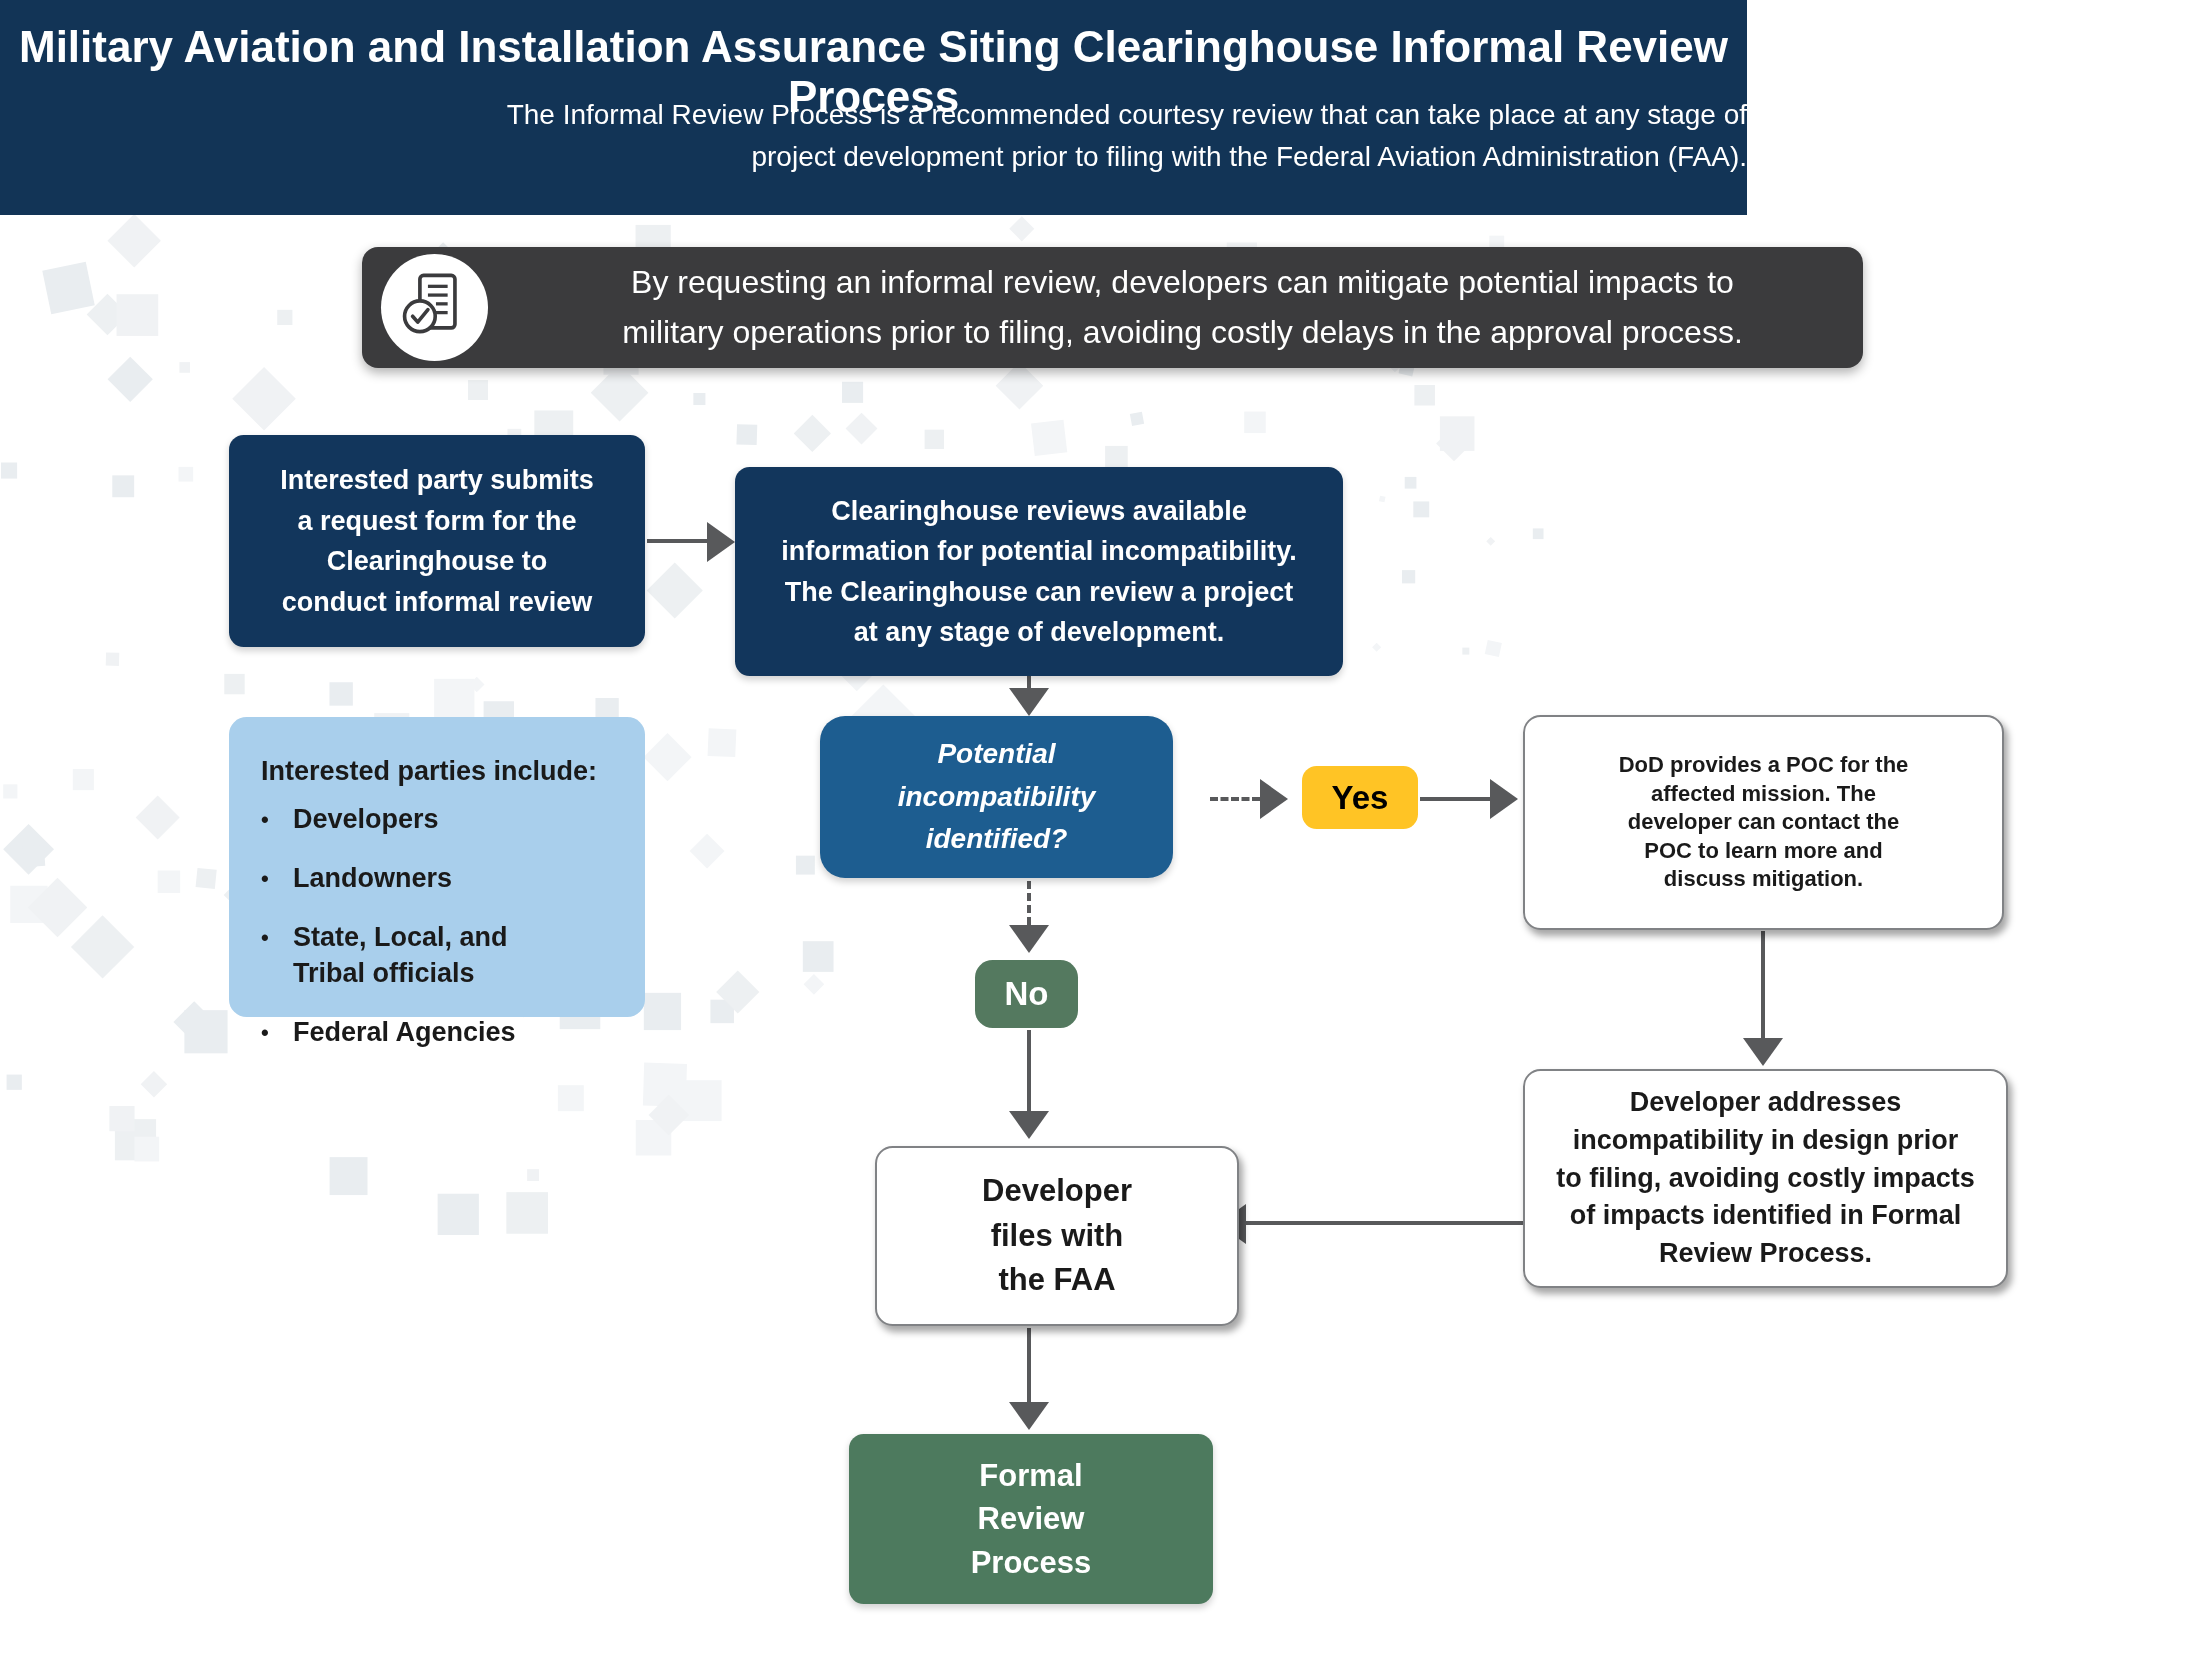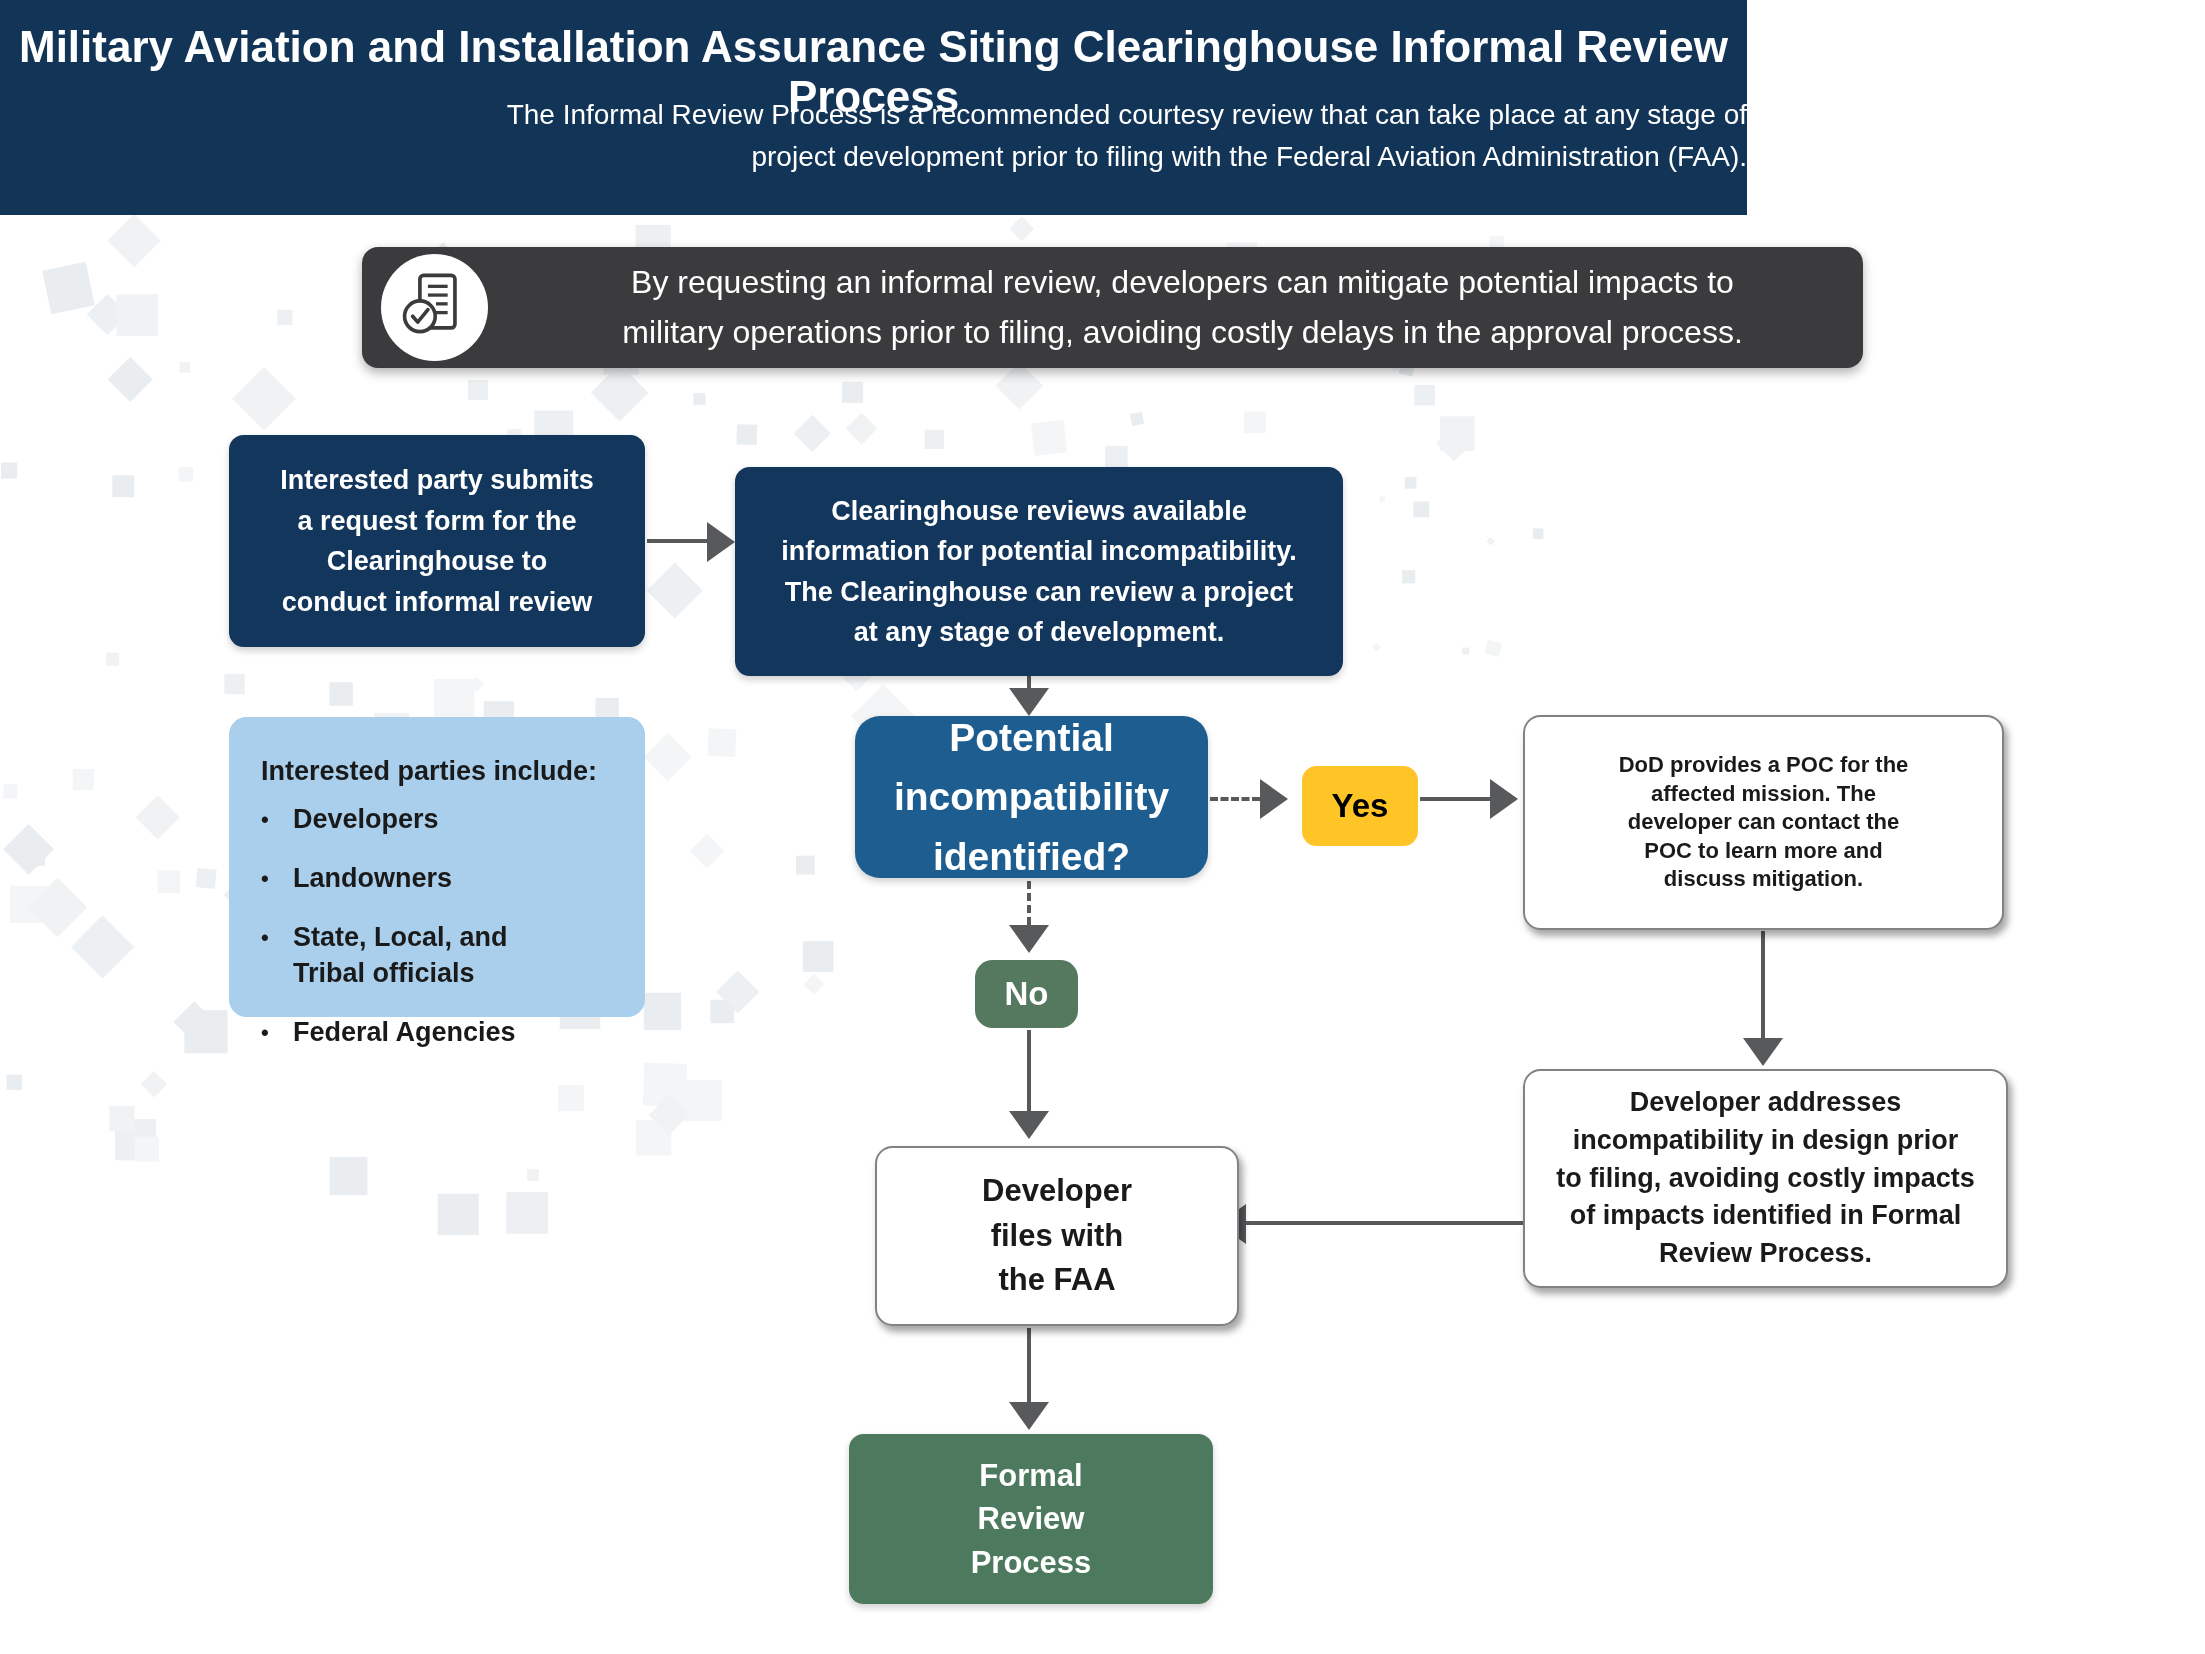--- a/index.html
+++ b/index.html
@@ -31,30 +31,30 @@
   
   .node{position:absolute;display:flex;align-items:center;justify-content:center;text-align:center;
     z-index:2;white-space:pre-line;}
   .navy{background:var(--navy-box);color:var(--text-light);border-radius:14.7px;font-weight:700;
     box-shadow:0 3.7px 7.3px rgba(0,0,0,.18);}
   .whitebox{background:#ffffff;color:var(--text-dark);border:2.9px solid var(--white-box-border);
     border-radius:17.6px;font-weight:700;box-shadow:3.7px 5.1px 7.3px rgba(0,0,0,.35);}
 
   .node-submit{left:229px;top:435px;width:416px;height:212px;font-size:27px;line-height:1.5;}
   .node-review{left:735px;top:435px;width:608px;height:209px;font-size:27px;line-height:1.5;margin-top:32px;}
-  .node-question{left:855px;top:716px;width:353px;height:162px;background:var(--blue-box);
-    color:var(--text-light);border-radius:25px;font-weight:700;font-size:39px;line-height:1.52;
-    box-shadow:0 3.7px 7.3px rgba(0,0,0,.18);}
+  .node-question{left:820px;top:716px;width:353px;height:162px;background:var(--blue-box);
+    color:var(--text-light);border-radius:25px;font-weight:700;font-size:28px;line-height:1.52;
+    box-shadow:0 3.7px 7.3px rgba(0,0,0,.18);font-style:italic;}
   .note-parties{left:229px;top:717px;width:416px;height:300px;background:var(--light-blue-box);
     color:var(--text-dark);border-radius:17.6px;display:block;text-align:left;padding:25px 22px 0 32px;}
   .parties-heading{font-size:27px;font-weight:700;margin-bottom:1px;}
   .party-item{display:flex;font-size:27px;font-weight:700;line-height:1.32;margin-bottom:9.6px;}
   .party-item .dot{width:32px;flex:0 0 32px;font-size:22px;line-height:1.6;}
   .party-item .txt{white-space:pre-line;}
-  .badge-yes{left:1302px;top:766px;width:116px;height:80px;background:var(--yellow);
+  .badge-yes{left:1302px;top:766px;width:116px;height:63px;background:var(--yellow);
     color:#000000;border-radius:14.7px;font-weight:700;font-size:33px;}
   .badge-no{left:975px;top:960px;width:103px;height:68px;background:var(--green-no);
     color:var(--text-light);border-radius:17.6px;font-weight:700;font-size:33px;}
   .node-dod{left:1523px;top:715px;width:481px;height:215px;font-size:22px;line-height:1.3;padding:5.9px 14.7px;}
   .node-addresses{left:1523px;top:1069px;width:485px;height:219px;font-size:27px;line-height:1.4;padding:5.9px 10.3px;}
   .node-files{left:875px;top:1146px;width:364px;height:180px;font-size:31px;line-height:1.45;}
   .node-formal{left:849px;top:1434px;width:364px;height:170px;background:var(--green-formal);
     color:var(--text-light);border-radius:14.7px;font-weight:700;font-size:31px;line-height:1.4;
     box-shadow:0 3.7px 7.3px rgba(0,0,0,.18);}
 

